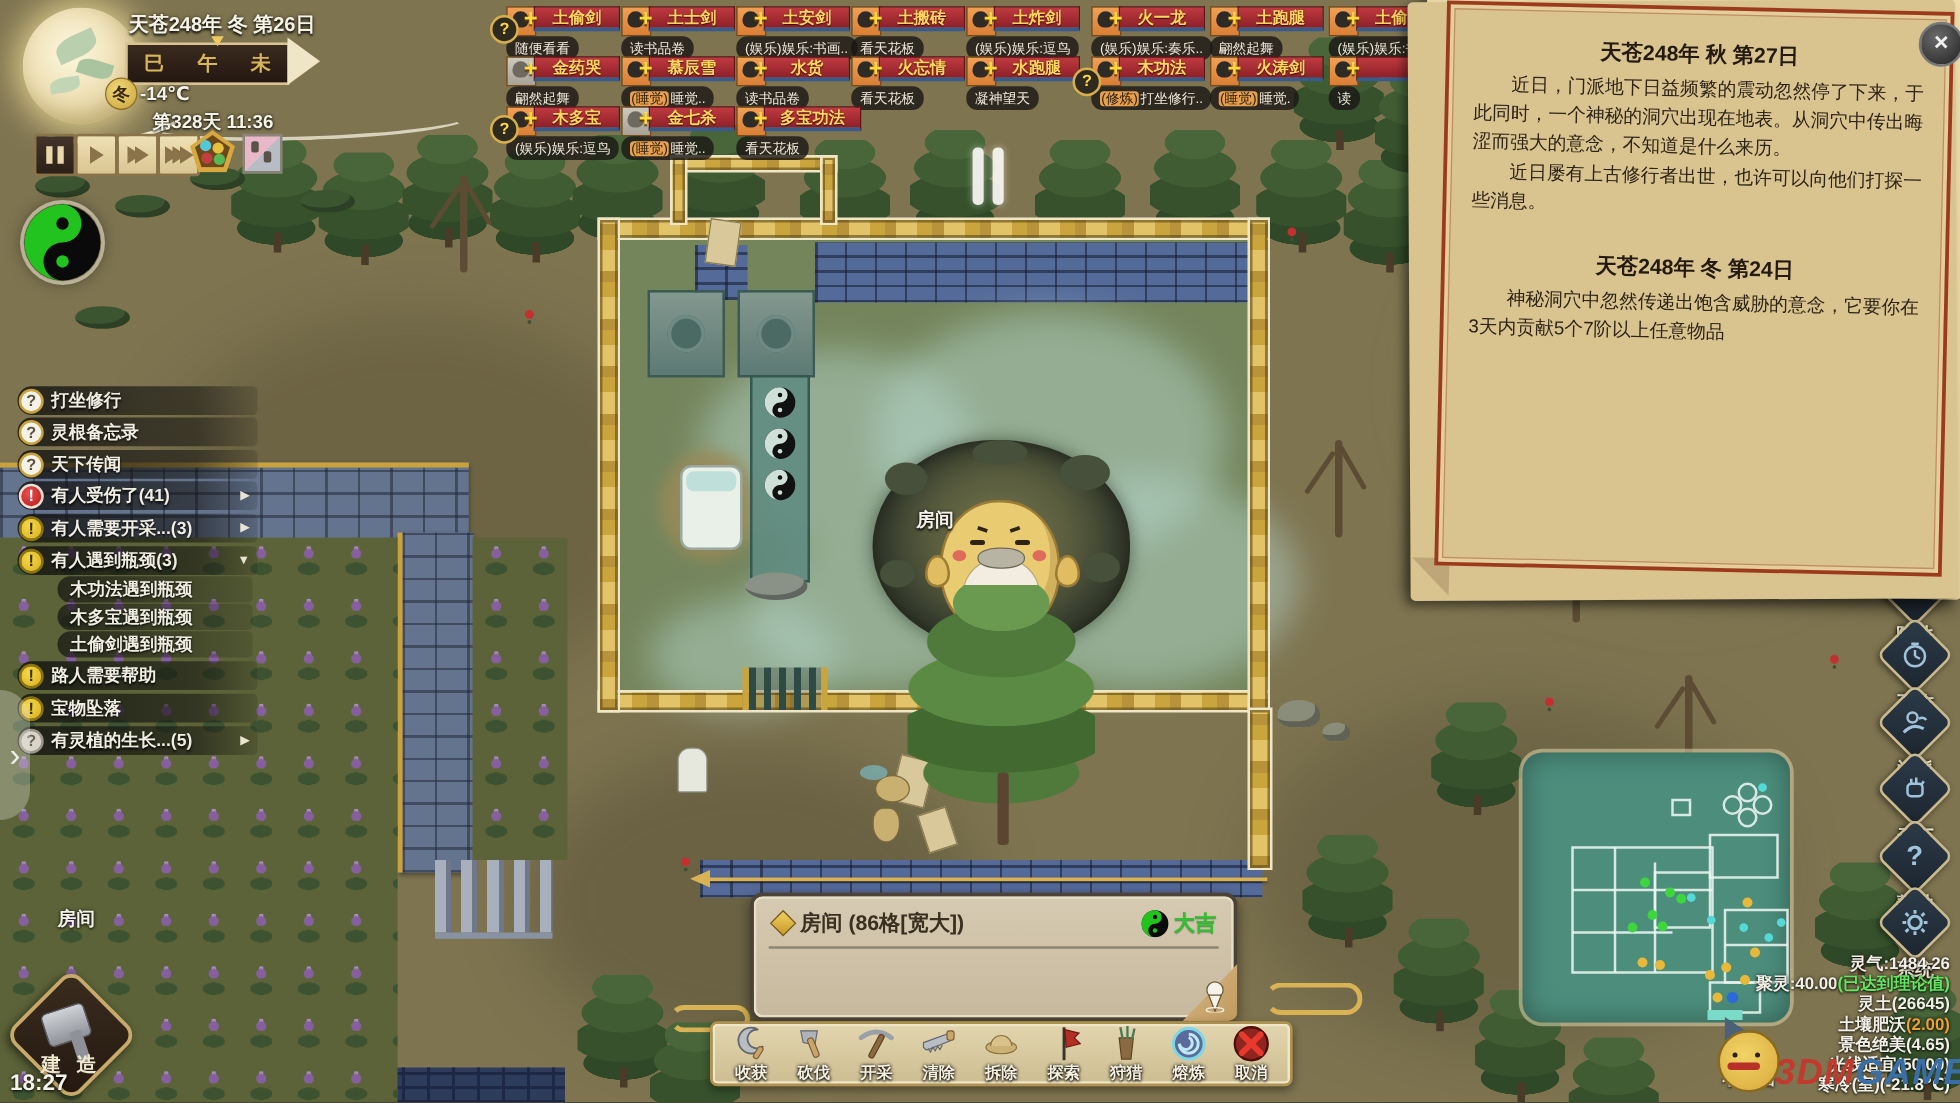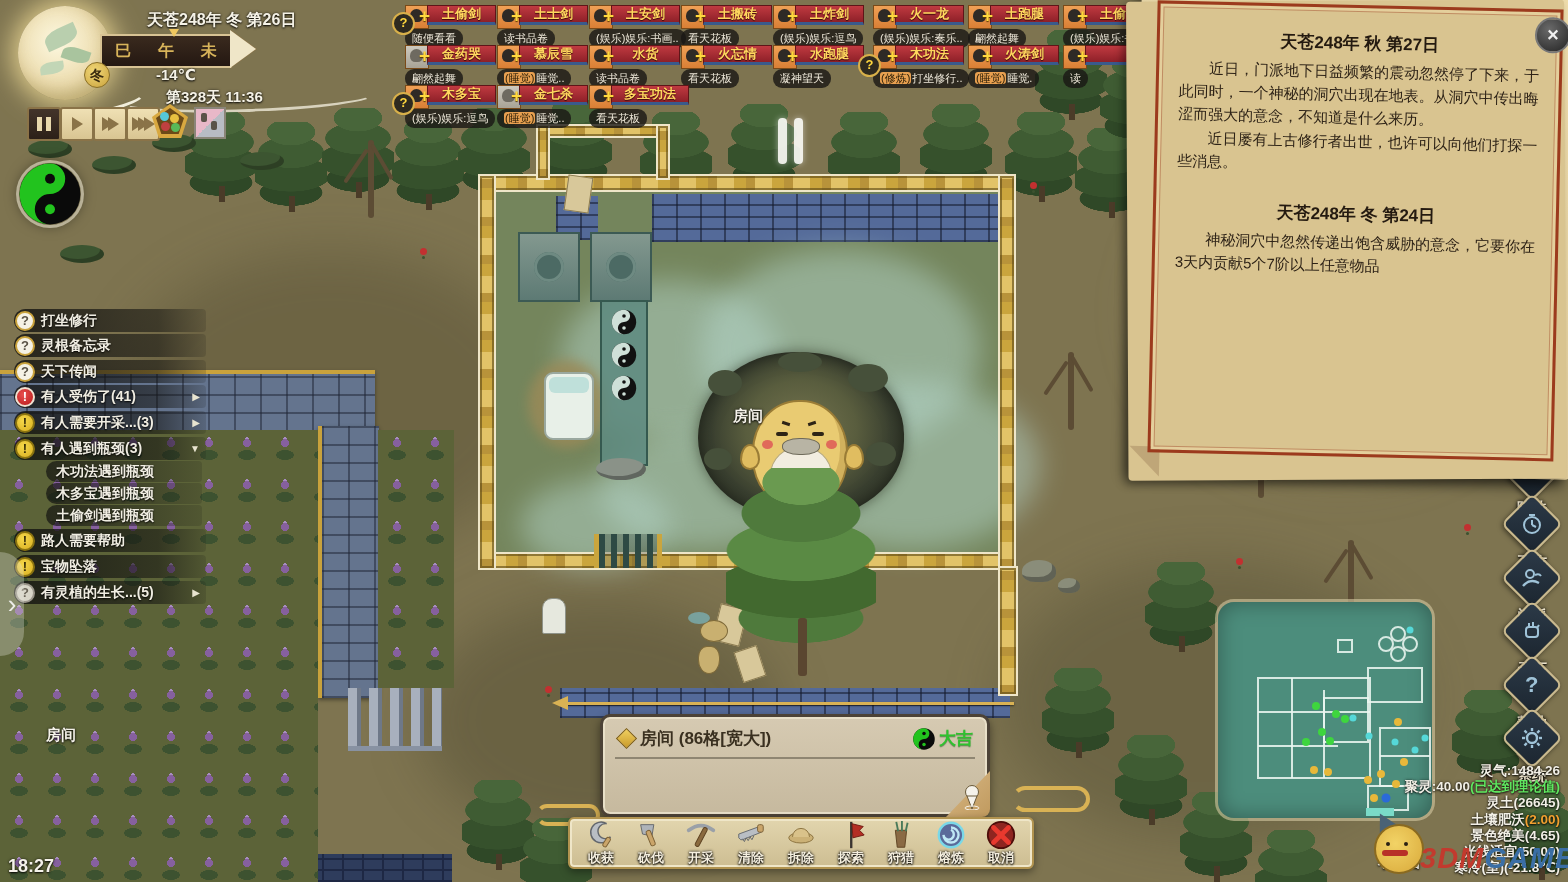--- a/index.html
+++ b/index.html
@@ -1,19 +1,19 @@
 <!DOCTYPE html>
 <html><head>
 <meta charset="utf-8">
 <style>
   html,body{margin:0;padding:0;background:#222;}
   #stage{position:relative;width:1568px;height:882px;overflow:hidden;
     font-family:"Liberation Sans","DejaVu Sans",sans-serif;
     background:#7e7450;}
-  .abs{position:absolute;margin-left:44px;}
+  .abs{position:absolute;}
   .shadtxt{text-shadow:0 1px 2px rgba(0,0,0,.85),0 0 3px rgba(0,0,0,.6);}
   
   .splotch{position:absolute;border-radius:50%;filter:blur(26px);}
   .pine{position:absolute;width:72px;height:84px;z-index:2;
     background:
      radial-gradient(ellipse 34% 16% at 50% 12%,#48663a 98%,transparent),
      radial-gradient(ellipse 46% 19% at 50% 36%,#3f5c33 98%,transparent),
      radial-gradient(ellipse 56% 21% at 50% 62%,#36512c 98%,transparent),
      radial-gradient(ellipse 44% 16% at 50% 84%,#2f4827 98%,transparent);}
   .pine::after{content:"";position:absolute;left:47%;bottom:-6px;width:6px;height:16px;background:#4a3b28;}
@@ -820,20 +820,26 @@
   <div class="maplabel shadtxt">小地图</div>
   <div class="chick">
     <div class="hat"></div>
     <div class="cbody"></div>
     <div class="ceye" style="left:16px;"></div>
     <div class="ceye" style="left:34px;"></div>
     <div class="cmouth"></div>
   </div>
 
   <div class="worldlabel shadtxt" style="left:46px;top:726px;z-index:9;">房间</div>
+  <div class="build">
+    <div class="diamond"></div>
+    <div class="hammerhead"></div>
+    <div class="hammerhandle"></div>
+    <div class="buildlabel">建 造</div>
+  </div>
   <div class="clock shadtxt">18:27</div>
 
   <div class="epanel">
     <div class="fold2"></div>
     <div class="eframe">
       <div class="etitle">天苍248年 秋 第27日</div>
       <div class="ebody">近日，门派地下日益频繁的震动忽然停了下来，于此同时，一个神秘的洞穴出现在地表。从洞穴中传出晦涩而强大的意念，不知道是什么来历。</div>
       <div class="ebody">近日屡有上古修行者出世，也许可以向他们打探一些消息。</div>
       <div class="etitle" style="margin-top:26px;">天苍248年 冬 第24日</div>
       <div class="ebody">神秘洞穴中忽然传递出饱含威胁的意念，它要你在3天内贡献5个7阶以上任意物品</div>

